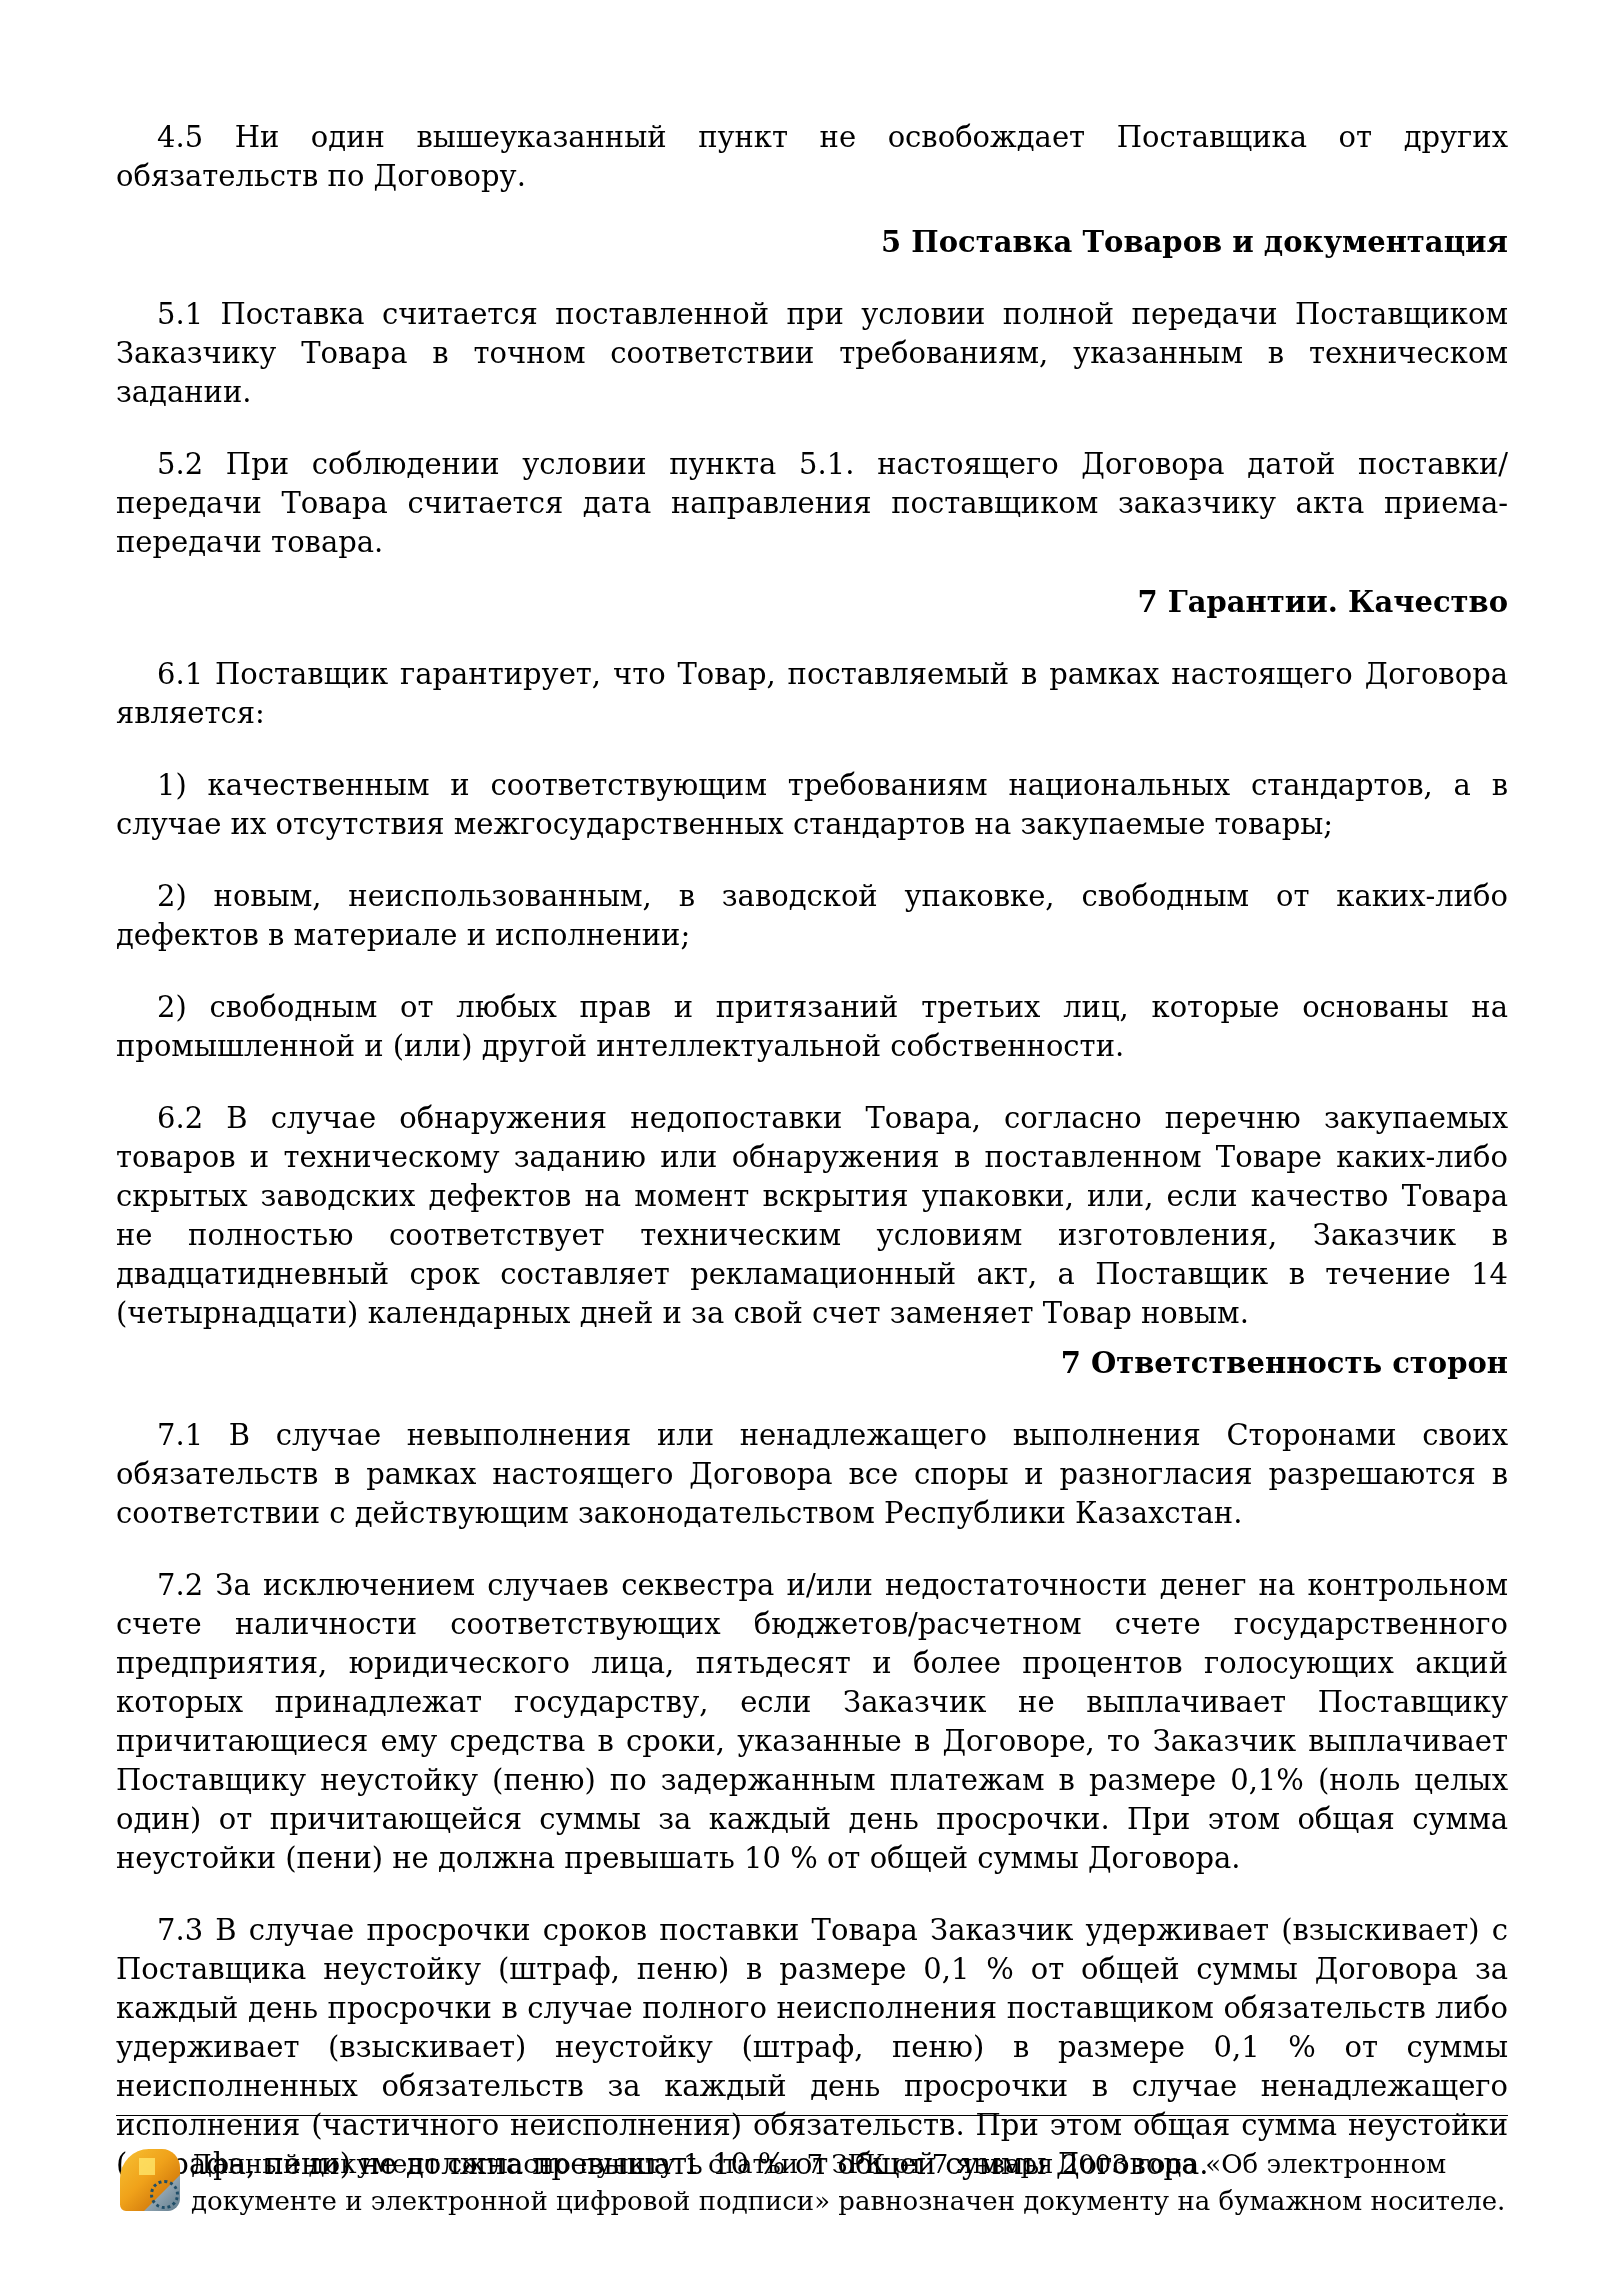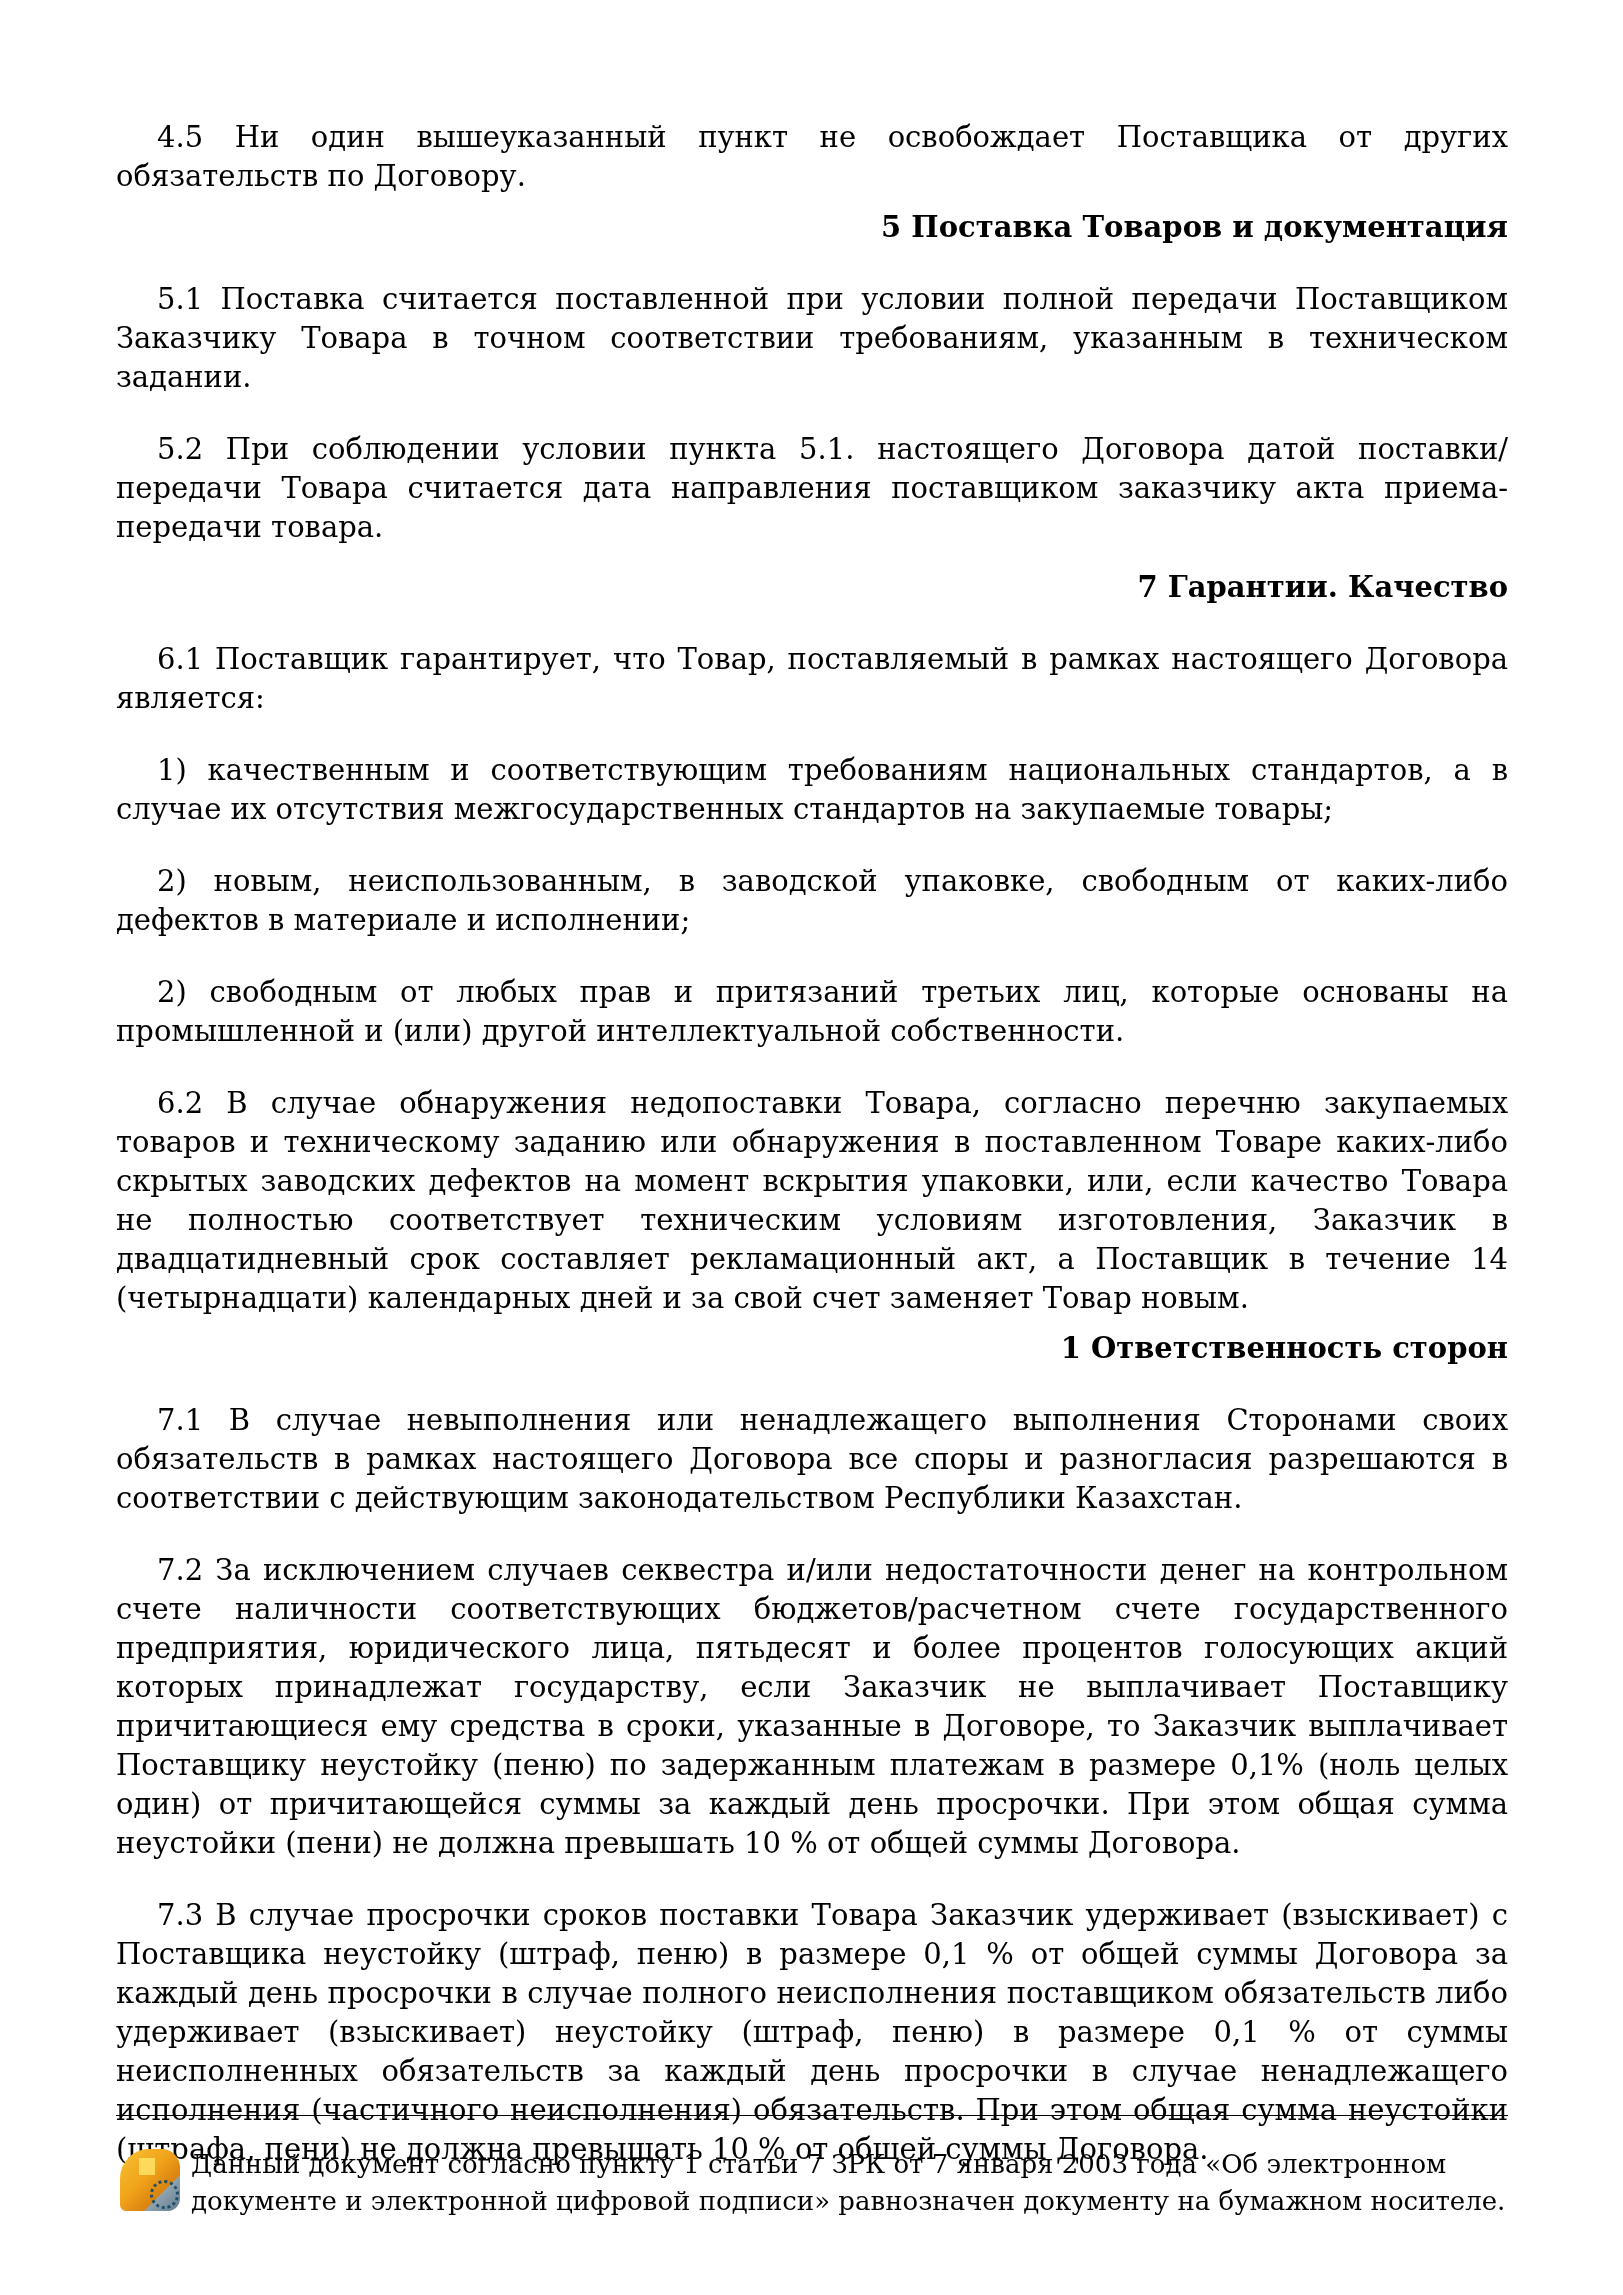--- a/index.html
+++ b/index.html
@@ -31,31 +31,31 @@
   .seal .hl { position: absolute; left: 19.6px; top: 9.2px; width: 15.7px; height: 17px; background: #ffe66a; opacity: .8; }
   .seal .swirl { position: absolute; right: 1.3px; bottom: 2.6px; width: 29px; height: 29px; border: 3.3px dotted #1f4e68; border-radius: 50%; box-sizing: border-box; }
   .ftext {
     margin-left: 75px; font-size: 26px; line-height: 37px; padding-top: 0;
   }
 </style>
 </head>
 <body>
 
 <div class="page">
-  <p class="p" style="margin-bottom:12px">4.5 Ни один вышеуказанный пункт не освобождает Поставщика от других обязательств по Договору.</p>
+  <p class="p" style="margin-bottom:27px">4.5 Ни один вышеуказанный пункт не освобождает Поставщика от других обязательств по Договору.</p>
   <div class="h">5 Поставка Товаров и документация</div>
   <p class="p">5.1 Поставка считается поставленной при условии полной передачи Поставщиком Заказчику Товара в точном соответствии требованиям, указанным в техническом задании.</p>
   <p class="p" style="margin-bottom:21px">5.2 При соблюдении условии пункта 5.1. настоящего Договора датой поставки/передачи Товара считается дата направления поставщиком заказчику акта приема-передачи товара.</p>
   <div class="h">7 Гарантии. Качество</div>
   <p class="p">6.1 Поставщик гарантирует, что Товар, поставляемый в рамках настоящего Договора является:</p>
   <p class="p">1) качественным и соответствующим требованиям национальных стандартов, а в случае их отсутствия межгосударственных стандартов на закупаемые товары;</p>
   <p class="p">2) новым, неиспользованным, в заводской упаковке, свободным от каких-либо дефектов в материале и исполнении;</p>
   <p class="p">2) свободным от любых прав и притязаний третьих лиц, которые основаны на промышленной и (или) другой интеллектуальной собственности.</p>
   <p class="p" style="margin-bottom:10.5px">6.2 В случае обнаружения недопоставки Товара, согласно перечню закупаемых товаров и техническому заданию или обнаружения в поставленном Товаре каких-либо скрытых заводских дефектов на момент вскрытия упаковки, или, если качество Товара не полностью соответствует техническим условиям изготовления, Заказчик в двадцатидневный срок составляет рекламационный акт, а Поставщик в течение 14 (четырнадцати) календарных дней и за свой счет заменяет Товар новым.</p>
-  <div class="h">1 Ответственность сторон</div>
+  <div class="h">7 Ответственность сторон</div>
   <p class="p">7.1 В случае невыполнения или ненадлежащего выполнения Сторонами своих обязательств в рамках настоящего Договора все споры и разногласия разрешаются в соответствии с действующим законодательством Республики Казахстан.</p>
   <p class="p">7.2 За исключением случаев секвестра и/или недостаточности денег на контрольном счете наличности соответствующих бюджетов/расчетном счете государственного предприятия, юридического лица, пятьдесят и более процентов голосующих акций которых принадлежат государству, если Заказчик не выплачивает Поставщику причитающиеся ему средства в сроки, указанные в Договоре, то Заказчик выплачивает Поставщику неустойку (пеню) по задержанным платежам в размере 0,1% (ноль целых один) от причитающейся суммы за каждый день просрочки. При этом общая сумма неустойки (пени) не должна превышать 10 % от общей суммы Договора.</p>
   <p class="p">7.3 В случае просрочки сроков поставки Товара Заказчик удерживает (взыскивает) с Поставщика неустойку (штраф, пеню) в размере 0,1 % от общей суммы Договора за каждый день просрочки в случае полного неисполнения поставщиком обязательств либо удерживает (взыскивает) неустойку (штраф, пеню) в размере 0,1 % от суммы неисполненных обязательств за каждый день просрочки в случае ненадлежащего исполнения (частичного неисполнения) обязательств. При этом общая сумма неустойки (штрафа, пени) не должна превышать 10 % от общей суммы Договора.</p>
 </div>
 
 <div class="footer">
   <div class="rule"></div>
   <div class="seal">
     <div class="hl"></div>
     <div class="swirl"></div>

